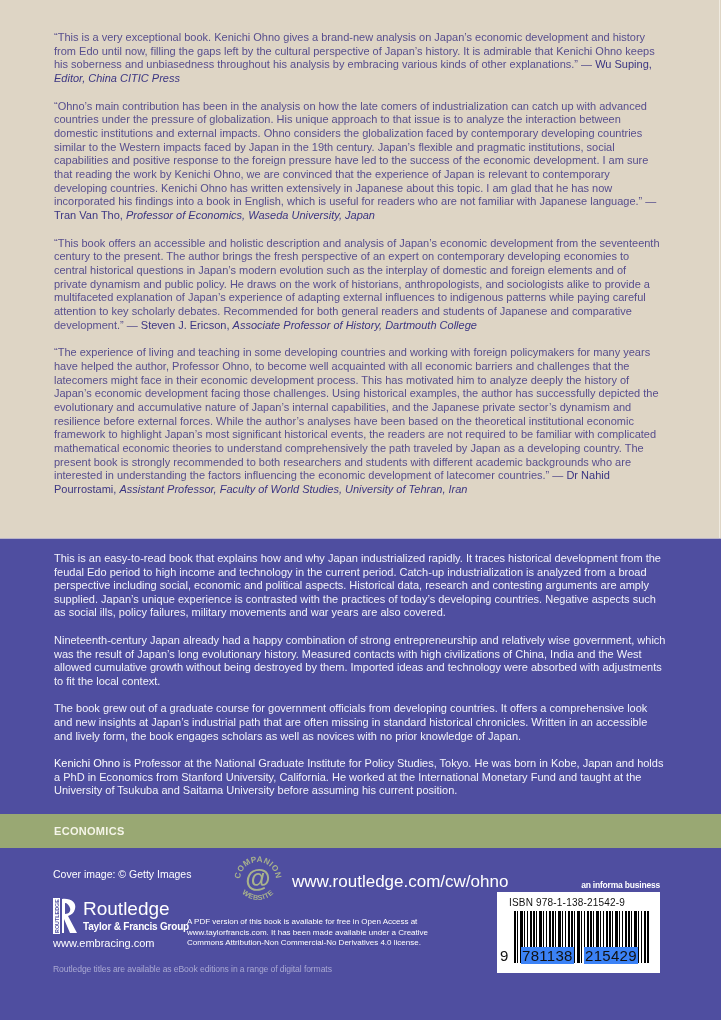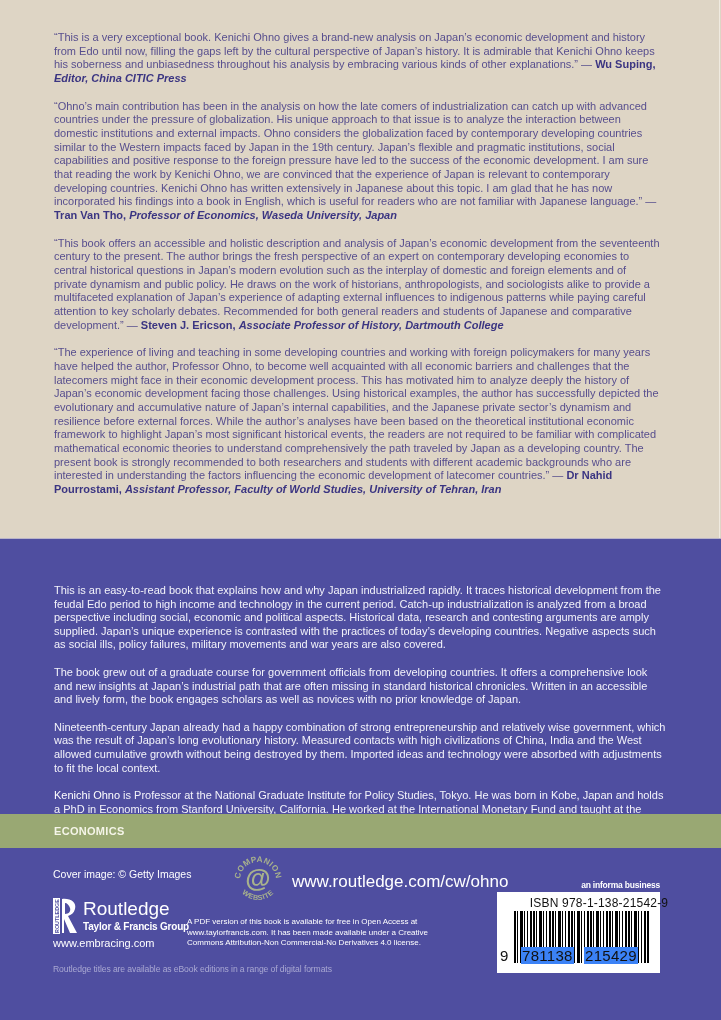--- a/index.html
+++ b/index.html
@@ -11,26 +11,26 @@
   .top {
     position:absolute; left:0; top:0; width:721px; height:538px;
     background: var(--beige_bg, #ded5c5);
     border-bottom:1px solid #b9b4c9;
   }
   .top-text {
     position:absolute; left:54px; top:31px; width:608px;
     font-size:11px; line-height:13.7px; color: var(--quote_text, #574e8e);
   }
   .top-text p { margin:0 0 13.7px 0; }
-  .top-text strong { color: var(--attribution, #3b3582); font-weight:bold;margin-top:10px; }
+  .top-text strong { color: var(--attribution, #3b3582); font-weight:normal;margin-top:10px; }
   .it { font-style:italic; }
 
   .blue-text {
     position:absolute; left:54px; top:552px; width:612px;
-    font-size:11px; line-height:13.6px; color:#f3f3fa;margin-top:32px;
+    font-size:11px; line-height:13.6px; color:#f3f3fa;
   }
   .blue-text p { margin:0 0 14px 0; }
   .blue-text strong { font-weight:normal; color:#ffffff;text-align:right; }
 
   .band {
     position:absolute; left:0; top:814px; width:721px; height:34px;
     background: var(--band_green, #99a873);
     font-weight: bold;
   }
   .band-label {
@@ -46,21 +46,21 @@
   .pub-name { position:absolute; left:83px; top:898px; font-size:19px; line-height:21px; color:#ffffff; }
   .pub-group { position:absolute; left:83px; top:921px; font-size:10px; line-height:12px; font-weight:bold; color:#ffffff; letter-spacing:-0.2px; }
   .pub-url { position:absolute; left:53px; top:937px; font-size:11px; line-height:13px; color:#ffffff; }
 
   .oa-note { position:absolute; left:187px; top:917px; font-size:8px; line-height:10.6px; color:#ffffff; }
   .oa-note span { display:block; white-space:nowrap; }
 
   .informa { position:absolute; right:61px; top:880px; font-size:8.5px; line-height:10px; font-weight:bold; color:#ffffff; letter-spacing:-0.2px; }
 
   .barcode-box { position:absolute; left:497px; top:892px; width:163px; height:81px; background:#ffffff; }
-  .isbn-label { position:absolute; left:0; top:4px; width:140px; text-align:center; font-size:12px; line-height:14px; color:#111; letter-spacing:0.2px;padding-left:32px; }
+  .isbn-label { position:absolute; left:0; top:4px; width:140px; text-align:center; font-size:10px; line-height:14px; color:#111; letter-spacing:0.2px; }
   .bars {
     position:absolute; left:17px; top:19px; width:136px; height:52px;
     background: repeating-linear-gradient(90deg,
       #000 0 2px, #fff 2px 3px, #000 3px 4px, #fff 4px 6px,
       #000 6px 9px, #fff 9px 10px, #000 10px 11px, #fff 11px 13px,
       #000 13px 14px, #fff 14px 16px, #000 16px 18px, #fff 18px 19px);
   }
   .digit-lead { position:absolute; left:3px; top:55px; font-size:15px; line-height:17px; color:#111; }
   .digits-left, .digits-right {
     position:absolute; top:55px; font-size:15px; line-height:17px; color:#111;
@@ -88,22 +88,22 @@
     </p>
     <p>
       <span>“The experience of living and teaching in some developing countries and working with foreign policymakers for many years have helped the author, Professor Ohno, to become well acquainted with all economic barriers and challenges that the latecomers might face in their economic development process. This has motivated him to analyze deeply the history of Japan’s economic development facing those challenges. Using historical examples, the author has successfully depicted the evolutionary and accumulative nature of Japan’s internal capabilities, and the Japanese private sector’s dynamism and resilience before external forces. While the author’s analyses have been based on the theoretical institutional economic framework to highlight Japan’s most significant historical events, the readers are not required to be familiar with complicated mathematical economic theories to understand comprehensively the path traveled by Japan as a developing country. The present book is strongly recommended to both researchers and students with different academic backgrounds who are interested in understanding the factors influencing the economic development of latecomer countries.” — </span><strong>Dr Nahid Pourrostami, </strong><strong class="it">Assistant Professor, Faculty of World Studies, University of Tehran, Iran</strong>
     </p>
   </div>
   <div class="edge-line"></div>
 </section>
 
 <section class="blue-text">
   <p>This is an easy-to-read book that explains how and why Japan industrialized rapidly. It traces historical development from the feudal Edo period to high income and technology in the current period. Catch-up industrialization is analyzed from a broad perspective including social, economic and political aspects. Historical data, research and contesting arguments are amply supplied. Japan’s unique experience is contrasted with the practices of today’s developing countries. Negative aspects such as social ills, policy failures, military movements and war years are also covered.</p>
+  <p>Nineteenth-century Japan already had a happy combination of strong entrepreneurship and relatively wise government, which was the result of Japan’s long evolutionary history. Measured contacts with high civilizations of China, India and the West allowed cumulative growth without being destroyed by them. Imported ideas and technology were absorbed with adjustments to fit the local context.</p>
   <p>The book grew out of a graduate course for government officials from developing countries. It offers a comprehensive look and new insights at Japan’s industrial path that are often missing in standard historical chronicles. Written in an accessible and lively form, the book engages scholars as well as novices with no prior knowledge of Japan.</p>
-  <p>Nineteenth-century Japan already had a happy combination of strong entrepreneurship and relatively wise government, which was the result of Japan’s long evolutionary history. Measured contacts with high civilizations of China, India and the West allowed cumulative growth without being destroyed by them. Imported ideas and technology were absorbed with adjustments to fit the local context.</p>
   <p><strong>Kenichi Ohno</strong><span> is Professor at the National Graduate Institute for Policy Studies, Tokyo. He was born in Kobe, Japan and holds a PhD in Economics from Stanford University, California. He worked at the International Monetary Fund and taught at the University of Tsukuba and Saitama University before assuming his current position.</span></p>
 </section>
 
 <div class="band">
   <span class="band-label">ECONOMICS</span>
 </div>
 
 <div class="cover-credit">Cover image: © Getty Images</div>
 
 <svg class="badge" viewBox="0 0 54 54" xmlns="http://www.w3.org/2000/svg">

